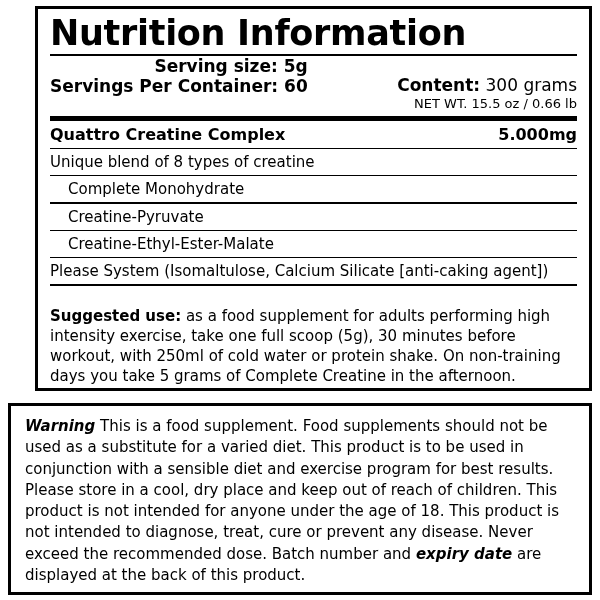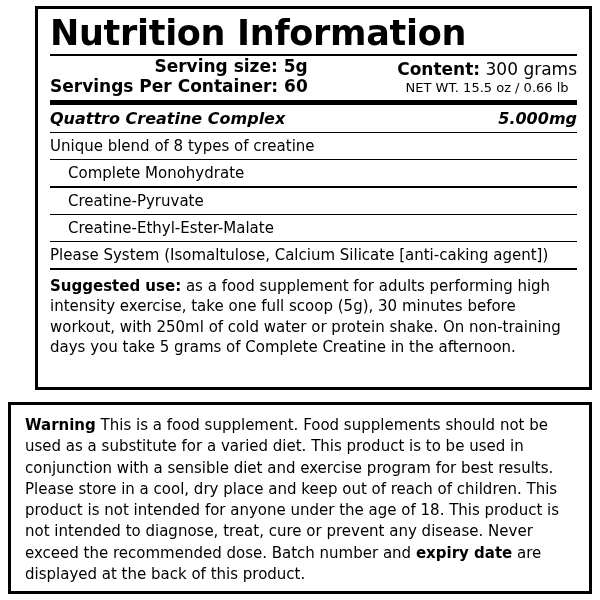--- a/index.html
+++ b/index.html
@@ -56,70 +56,69 @@
     padding-bottom: 3px;
   }
   .serving-left .ln {
     font-size: 17px;
     font-weight: bold;
     line-height: 1.22;
     white-space: nowrap;
     text-align: right;
   }
   .serving-right {
-    text-align: center;
-    padding-top: 3px;
+    text-align: right;
+    padding-top: 19px;
   }
   .serving-right .content-line {
     font-size: 17px;
     line-height: 1.2;
     white-space: nowrap;
   }
   .serving-right .content-line b { font-weight: bold; }
   .serving-right .netwt {
     font-size: 13px;
     line-height: 1.35;
     white-space: nowrap;
   }
 
   .ingredient-main {
     display: flex;
     justify-content: space-between;
     align-items: flex-start;
     font-size: 16px;
     font-weight: bold;
     padding: 4px 0 4px 0;
-    font-style: italic;
   }
 
   .sub-row {
     font-size: 15px;
     padding: 4px 0 4px 0;
     line-height: 1.2;
   }
   .sub-row.indent { padding-left: 18px; }
 
   .suggested {
     font-size: 15px;
     line-height: 1.35;
-    padding-top: 6px;
+    padding-top: 20px;
   }
   .suggested b { font-weight: bold; }
 
   
   .panel.warning {
     margin-top: 12px;
     height: 192px;
     padding: 10px 12px 8px 14px;
   }
   .warning-text {
     font-size: 15px;
     line-height: 1.42;
   }
-  .warning-text b { font-weight: bold; }
+  .warning-text b { font-weight: bold; font-style: italic; }
 </style>
 </head>
 <body>
 
 <div class="page">
 
   <section class="panel nutrition">
 
     <div class="title">Nutrition Information</div>
 

